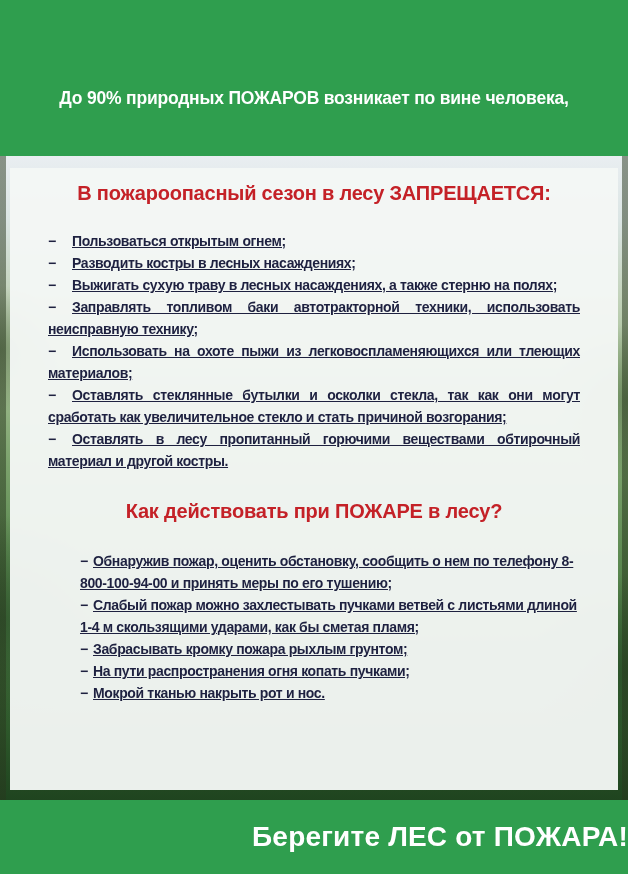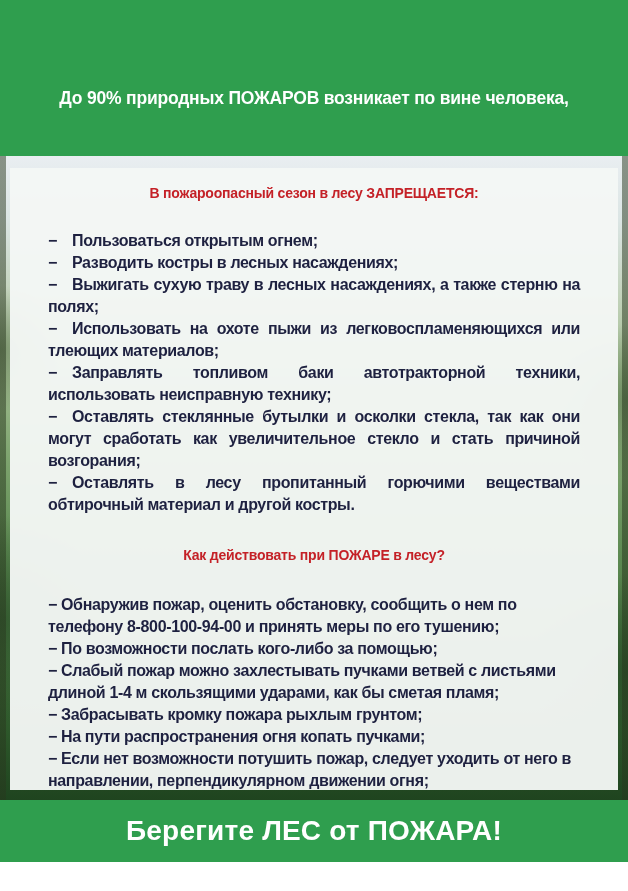--- a/index.html
+++ b/index.html
@@ -53,52 +53,53 @@
     left: 10px; right: 10px;
     top: 168px;
     height: 622px;
     background: rgba(244, 247, 245, 0.96);
     padding: 14px 38px 16px 38px;
     overflow: hidden;
   }
   .heading {
     color: var(--red, #c42127);
     font-weight: bold;
-    font-size: 14px;
+    font-size: 20px;
     line-height: 22px;
     text-align: center;
     letter-spacing: -0.2px;
   }
   .heading.h1 { margin-bottom: 26px; }
   .heading.h2 { margin-top: 28px; margin-bottom: 28px; }
   .list {
     color: var(--text_dark, #1e2140);
     font-weight: bold;
-    font-size: 16px;
+    font-size: 14px;
     line-height: 22px;
     letter-spacing: -0.35px;
+    text-decoration: underline;
   }
   .list .item::before {
     content: "\2212"; 
     display: inline-block;
   }
   .list1 { text-align: justify; }
   .list1 .item::before { width: 24px; }
-  .list2 { text-align: left; }
+  .list2 { text-align: left; margin-left: 32px; }
   .list2 .item::before { width: 13px; }
   
   .bottom-banner {
     position: absolute;
     left: 0; right: 0;
     top: 800px;
-    height: 62px;
+    height: 74px;
     background: var(--green, #2f9e4e);
     display: flex;
     align-items: center;
-    justify-content: center;
+    justify-content: flex-end;
   }
   .bottom-banner .text {
     color: #ffffff;
     font-weight: bold;
     font-size: 28px;
     letter-spacing: 0.2px;
     text-align: center;
   }
   .footer-strip {
     position: absolute;
@@ -120,35 +121,33 @@
   <div class="photo"></div>
 
   <div class="panel">
 
     <h2 class="heading h1">В пожароопасный сезон в лесу ЗАПРЕЩАЕТСЯ:</h2>
 
     <div class="list list1">
       <p class="item">Пользоваться открытым огнем;</p>
       <p class="item">Разводить костры в лесных насаждениях;</p>
       <p class="item">Выжигать сухую траву в лесных насаждениях, а также стерню на полях;</p>
+      <p class="item">Заправлять топливом баки автотракторной техники, использовать неисправную технику;</p>
       <p class="item">Использовать на охоте пыжи из легковоспламеняющихся или тлеющих материалов;</p>
-      <p class="item">Заправлять топливом баки автотракторной техники, использовать неисправную технику;</p>
       <p class="item">Оставлять стеклянные бутылки и осколки стекла, так как они могут сработать как увеличительное стекло и стать причиной возгорания;</p>
       <p class="item">Оставлять в лесу пропитанный горючими веществами обтирочный материал и другой костры.</p>
     </div>
 
     <h2 class="heading h2">Как действовать при ПОЖАРЕ в лесу?</h2>
 
     <div class="list list2">
       <p class="item">Обнаружив пожар, оценить обстановку, сообщить о нем по телефону 8-800-100-94-00 и принять меры по его тушению;</p>
-      <p class="item">По возможности послать кого-либо за помощью;</p>
       <p class="item">Слабый пожар можно захлестывать пучками ветвей с листьями длиной 1-4 м скользящими ударами, как бы сметая пламя;</p>
       <p class="item">Забрасывать кромку пожара рыхлым грунтом;</p>
       <p class="item">На пути распространения огня копать пучками;</p>
-      <p class="item">Если нет возможности потушить пожар, следует уходить от него в направлении, перпендикулярном движении огня;</p>
       <p class="item">Мокрой тканью накрыть рот и нос.</p>
     </div>
 
   </div>
 
   <div class="bottom-banner">
     <div class="text">Берегите ЛЕС от ПОЖАРА!</div>
   </div>
 
   <div class="footer-strip"></div>

